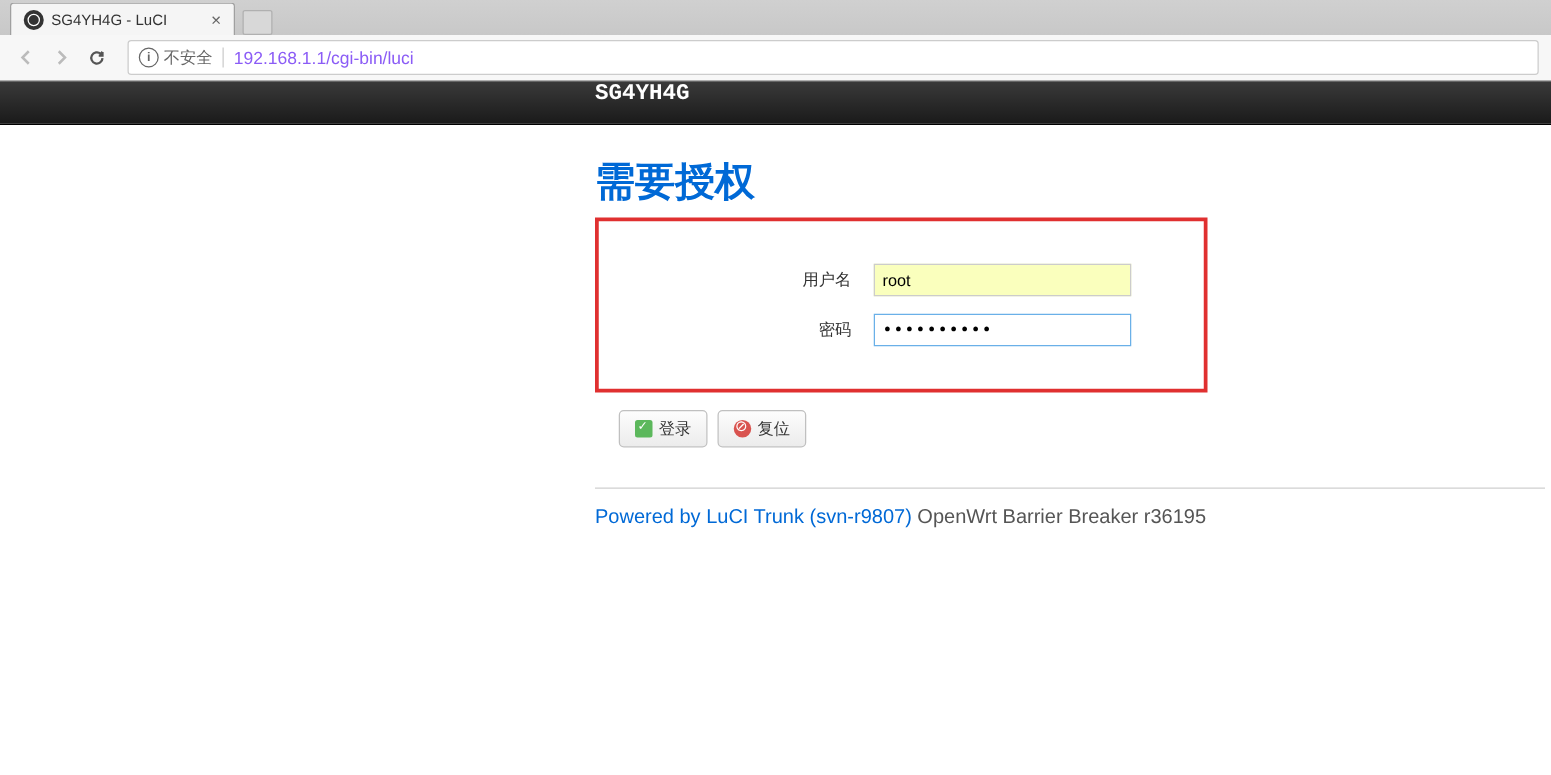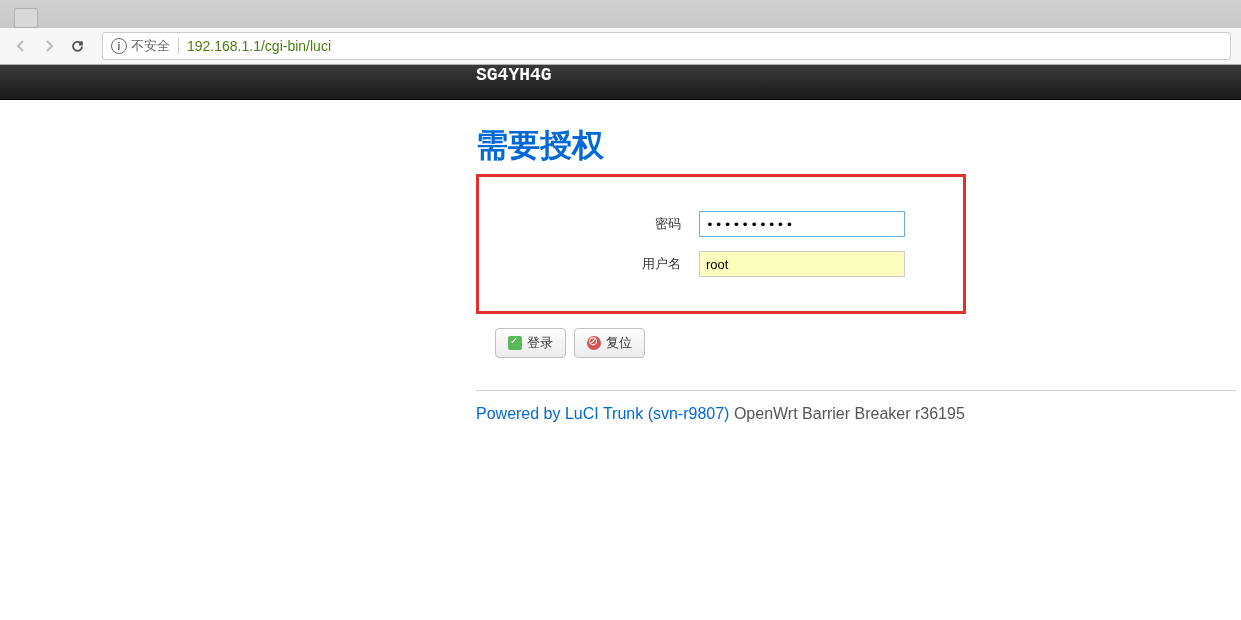--- a/index.html
+++ b/index.html
@@ -16,21 +16,21 @@
     .new-tab { width: 24px; height: 20px; margin-left: 6px; background: #d8d8d8; border: 1px solid #b0b0b0; border-radius: 2px; }
     
     .toolbar { display: flex; align-items: center; height: 36px; padding: 0 10px; background: #f7f7f7; }
     .nav-btn { width: 22px; height: 22px; margin-right: 6px; display: flex; align-items: center; justify-content: center; color: #888; cursor: pointer; }
     .nav-btn.disabled { color: #ccc; }
     .reload { color: #555; }
     .address-bar { flex: 1; display: flex; align-items: center; height: 28px; margin-left: 8px; padding: 0 8px; background: #fff; border: 1px solid #ccc; border-radius: 3px; }
     .security-icon { display: flex; align-items: center; justify-content: center; width: 16px; height: 16px; border: 1.5px solid #666; border-radius: 50%; font-size: 10px; color: #666; font-weight: bold; margin-right: 4px; }
     .security-text { color: #666; font-size: 13px; margin-right: 8px; }
     .divider { width: 1px; height: 16px; background: #ccc; margin-right: 8px; }
-    .url { color: #4d7c0f; font-size: 14px; }
+    .url { color: #8b5cf6; font-size: 14px; }
     
     
     .header-bar { background: linear-gradient(#3a3a3a, #1a1a1a); height: 35px; display: flex; padding-left: 476px; border-bottom: 1px solid #000; font-family: Liberation Mono, monospace; }
     .header-title { color: #fff; font-size: 18px; font-weight: bold; }
     
     .container { max-width: 760px; margin-left: 476px; padding: 24px 0 0 0; }
     
     .auth-heading { color: #0069d6; font-size: 32px; font-weight: bold; margin-bottom: 6px; }
     .auth-subtext { color: #333; font-size: 13px; margin-bottom: 18px; }
     
@@ -51,20 +51,25 @@
     
     .footer { border-top: 1px solid #d0d0d0; padding-top: 14px; font-size: 16px; }
     .footer-link { color: #0069d6; text-decoration: none; }
     .footer-text { color: #555; }
   </style>
 </head>
 <body>
 
 <div class="browser-chrome">
   <div class="tab-bar">
+    <div class="tab">
+      <span class="tab-favicon"></span>
+      <span class="tab-title">SG4YH4G - LuCI</span>
+      <span class="tab-close">×</span>
+    </div>
     <div class="new-tab"></div>
   </div>
   <div class="toolbar">
     <div class="nav-btn disabled">
       <svg width="16" height="16" viewBox="0 0 16 16">
           <path d="M10 3 L5 8 L10 13" stroke="#bbb" stroke-width="2" fill="none"></path>
         </svg>
     </div>
     <div class="nav-btn disabled">
       <svg width="16" height="16" viewBox="0 0 16 16">
@@ -87,26 +92,26 @@
 
 <div class="header-bar">
   <span class="header-title">SG4YH4G</span>
 </div>
 
 <div class="container">
   <h2 class="auth-heading">需要授权</h2>
 
   <div class="form-box">
     <div class="form-row">
+      <label class="form-label">用户名</label>
+      <input type="text" class="form-input username" value="root" style="">
+    </div>
+    <div class="form-row">
       <label class="form-label">密码</label>
       <input type="text" class="form-input password" value="••••••••••" style="">
-    </div>
-    <div class="form-row">
-      <label class="form-label">用户名</label>
-      <input type="text" class="form-input username" value="root" style="">
     </div>
   </div>
 
   <div class="button-row">
     <button class="btn">
       <span class="btn-icon login"></span>
       <span>登录</span>
     </button>
     <button class="btn">
       <span class="btn-icon reset"></span>

